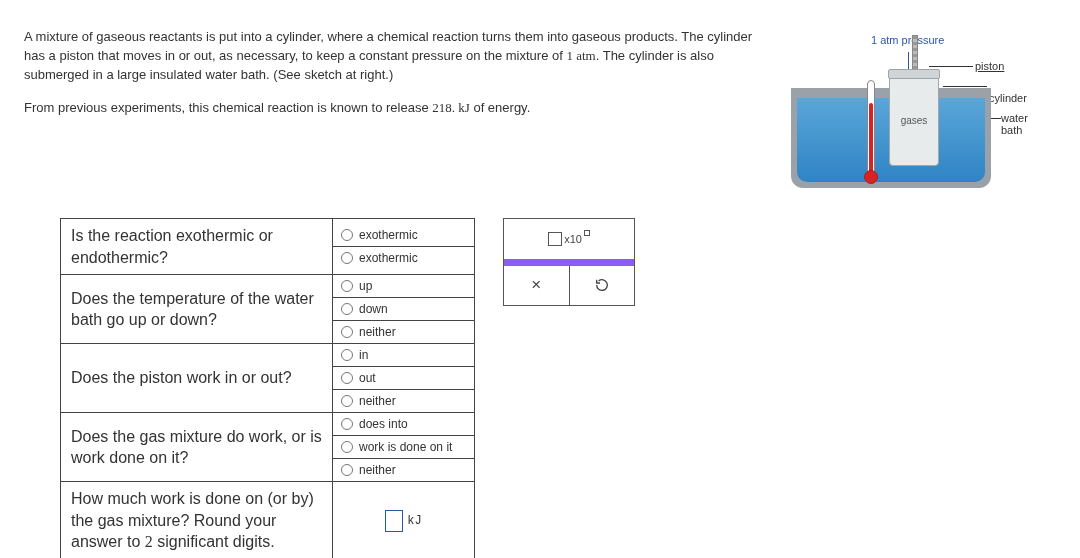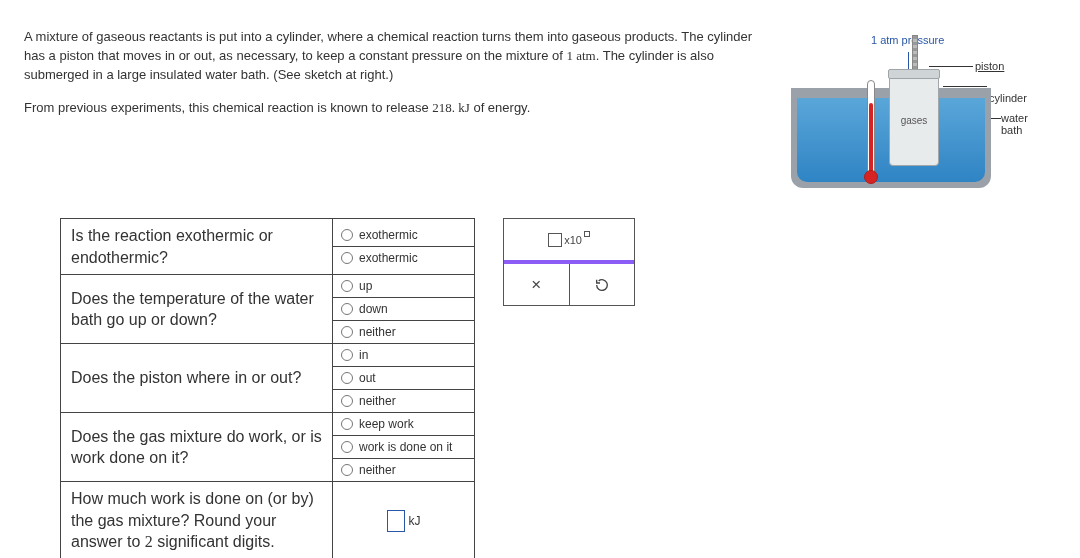--- a/index.html
+++ b/index.html
@@ -83,36 +83,36 @@
       width: 142px;
     }
     .opts { display:flex; flex-direction:column; }
     .opt {
       display:flex; align-items:center; gap:6px;
       padding: 4px 8px;
       font-size: 12px;
     }
     .opt:not(:last-child){ border-bottom:1px solid #444; }
     .opt input[type=radio]{ width:12px; height:12px; }
-    .work-row .acell { text-align:center; padding:10px 8px; }
+    .work-row .acell { text-align:center; padding:10px 8px;font-family:Liberation Mono, monospace; }
     .numbox {
       display:inline-block; width:18px; height:22px; border:1px solid #2a57a5; vertical-align:middle;
     }
     .unit { font-size:12px; margin-left:4px; vertical-align:middle; }
 
     
     .toolbox {
       width: 132px;
       height: 88px;
       border: 1px solid #555;
       display:flex; flex-direction:column;
       align-self:flex-start;
     }
     .toolbox .trow { flex:1; display:flex; }
-    .toolbox .trow:first-child { border-bottom:4px solid #8b5cf6; }
+    .toolbox .trow:first-child { border-bottom:7px solid #8b5cf6; }
     .tool { flex:1; display:flex; align-items:center; justify-content:center; cursor:pointer; color:#444; font-size:17px; }
     .tool:not(:last-child){ border-right:1px solid #555; }
     .x10 { font-size:11px; display:flex; align-items:center; gap:2px; }
     .x10 .bx { width:14px; height:14px; border:1.3px solid #555; display:inline-block; }
     .x10 .sup { width:6px; height:6px; border:1.2px solid #555; display:inline-block; position:relative; top:-6px; }
     .reset svg { width:16px; height:16px; }
   </style>
 </head>
 <body>
 
@@ -178,21 +178,21 @@
                   <span>down</span>
                 </label>
           <label class="opt">
                   <input type="radio" name="q2" style="">
                   <span>neither</span>
                 </label>
         </div>
             </td>
       </tr>
       <tr>
-        <td class="qcell">Does the piston where in or out?</td>
+        <td class="qcell">Does the piston work in or out?</td>
         <td class="acell">
               <div class="opts">
           <label class="opt">
                   <input type="radio" name="q3" style="">
                   <span>in</span>
                 </label>
           <label class="opt">
                   <input type="radio" name="q3" style="">
                   <span>out</span>
                 </label>
@@ -202,21 +202,21 @@
                 </label>
         </div>
             </td>
       </tr>
       <tr>
         <td class="qcell">Does the gas mixture do work, or is work done on it?</td>
         <td class="acell">
               <div class="opts">
           <label class="opt">
                   <input type="radio" name="q4" style="">
-                  <span>keep work</span>
+                  <span>does into</span>
                 </label>
           <label class="opt">
                   <input type="radio" name="q4" style="">
                   <span>work is done on it</span>
                 </label>
           <label class="opt">
                   <input type="radio" name="q4" style="">
                   <span>neither</span>
                 </label>
         </div>

